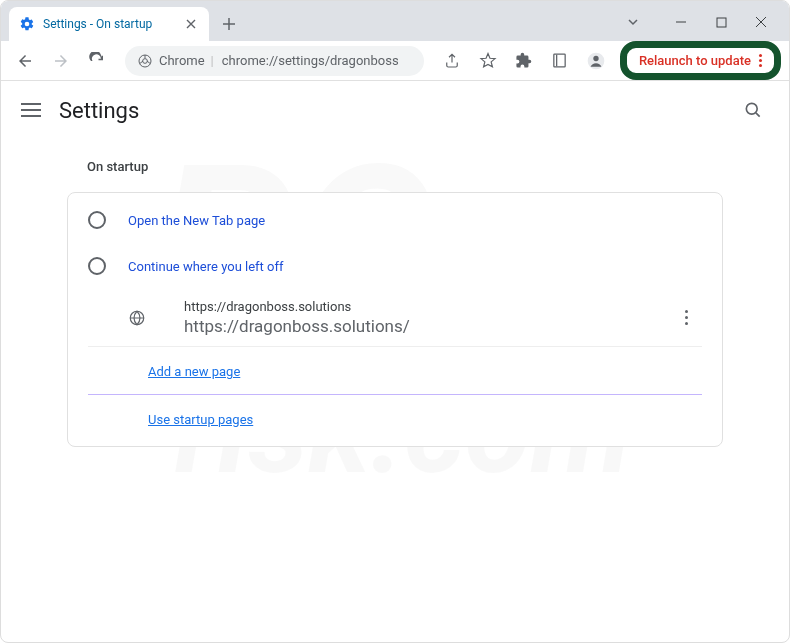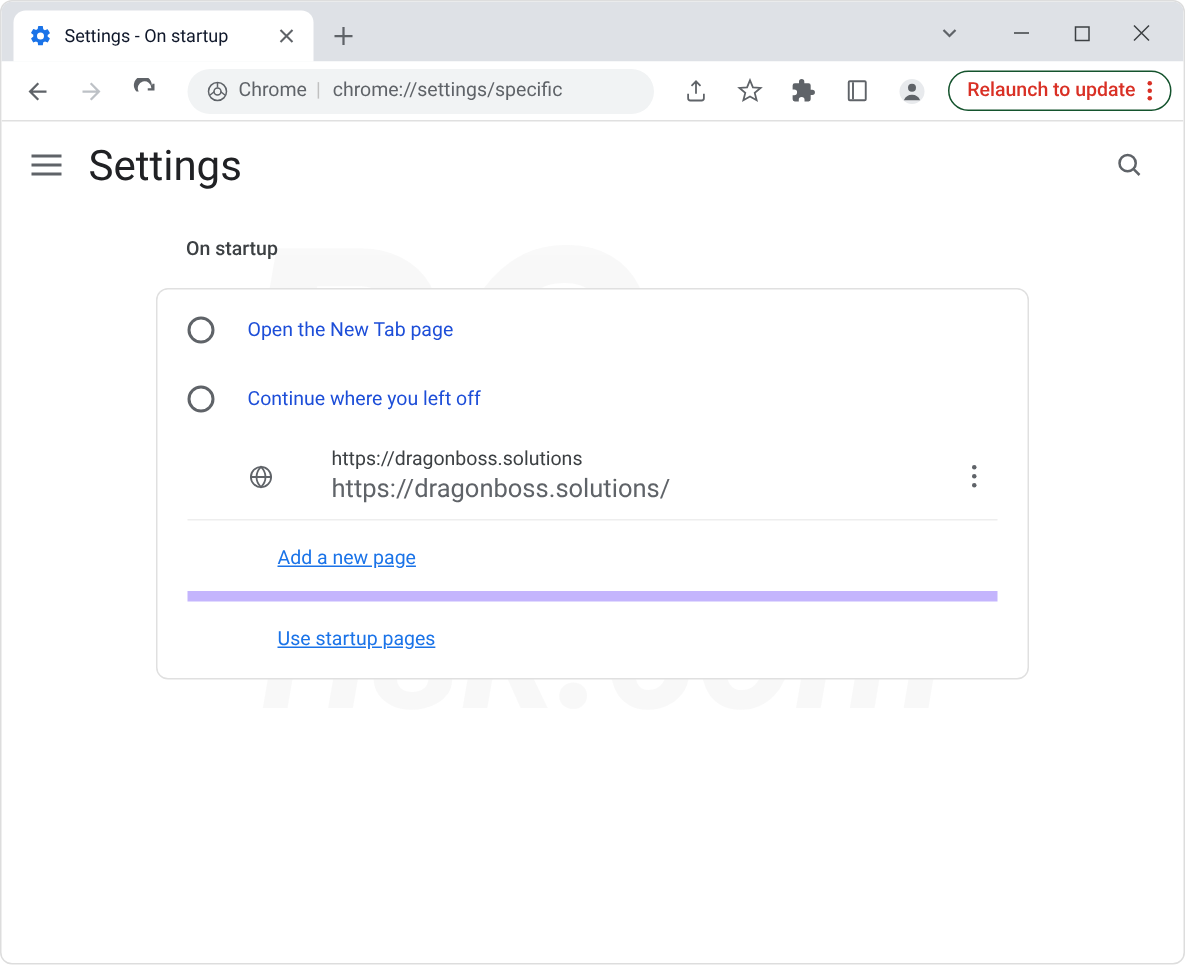--- a/index.html
+++ b/index.html
@@ -7,70 +7,70 @@
     
     
     .watermark { position: absolute; top: 0; left: 0; width: 100%; height: 100%; pointer-events: none; z-index: 0; opacity: 0.05; display: flex; align-items: center; justify-content: center; }
     .watermark svg { width: 600px; height: 500px; }
     
     .content-layer { position: relative; z-index: 1; width: 100%; height: 100%; display: flex; flex-direction: column; }
     
     
     .titlebar { height: 40px; background: #dee1e6; display: flex; align-items: flex-end; padding: 0 8px; }
     .tabs-area { display: flex; align-items: flex-end; flex: 1; padding-top: 6px; }
-    .tab { background: #fff; border-radius: 8px 8px 0 0; height: 34px; min-width: 200px; display: flex; align-items: center; padding: 0 10px; gap: 8px; font-size: 12px; color: #0f172a; }
+    .tab { background: #fff; border-radius: 8px 8px 0 0; height: 34px; min-width: 200px; display: flex; align-items: center; padding: 0 10px; gap: 8px; font-size: 12px; color: #0369a1; }
     .tab-icon { width: 16px; height: 16px; display: flex; align-items: center; justify-content: center; }
     .tab-title { flex: 1; white-space: nowrap; overflow: hidden; text-overflow: ellipsis; }
     .tab-close { width: 16px; height: 16px; display: flex; align-items: center; justify-content: center; color: #5f6368; font-size: 14px; }
     .newtab-btn { width: 28px; height: 28px; display: flex; align-items: center; justify-content: center; margin-left: 6px; color: #5f6368; font-size: 18px; margin-bottom: 3px; }
     .window-controls { display: flex; align-items: center; gap: 0; margin-bottom: 4px; }
     .win-btn { width: 40px; height: 30px; display: flex; align-items: center; justify-content: center; color: #3c4043; }
     .win-chevron { width: 40px; height: 30px; display: flex; align-items: center; justify-content: center; color: #5f6368; margin-right: 8px; }
     
     
     .toolbar { height: 40px; background: #fff; border-bottom: 1px solid #e0e0e0; display: flex; align-items: center; padding: 0 8px; gap: 4px; }
     .nav-btn { width: 32px; height: 32px; display: flex; align-items: center; justify-content: center; color: #5f6368; border-radius: 50%; }
     .nav-btn.disabled { color: #bdc1c6; }
     .omnibox { flex: 1; height: 30px; background: #f1f3f4; border-radius: 15px; display: flex; align-items: center; padding: 0 12px; gap: 8px; margin: 0 8px; font-size: 13px; }
     .lock-chip { display: flex; align-items: center; gap: 6px; color: #5f6368; }
     .lock-chip .sep { color: #c0c0c0; }
     .omni-text { color: #5f6368; }
     .toolbar-right { display: flex; align-items: center; gap: 4px; }
     .tb-icon { width: 32px; height: 32px; display: flex; align-items: center; justify-content: center; color: #5f6368; }
-    .relaunch-btn { border: 1px solid #14532d; color: #d93025; border-radius: 16px; padding: 5px 12px; display: flex; align-items: center; gap: 8px; font-size: 13px; font-weight: 500; margin-left: 4px; }
+    .relaunch-btn { border: 7px solid #14532d; color: #d93025; border-radius: 16px; padding: 5px 12px; display: flex; align-items: center; gap: 8px; font-size: 13px; font-weight: 500; margin-left: 4px; }
     .relaunch-btn .dots { display: flex; flex-direction: column; gap: 2px; }
     .relaunch-btn .dots span { width: 3px; height: 3px; background: #d93025; border-radius: 50%; }
     
     
     .settings-header { height: 58px; display: flex; align-items: center; padding: 0 20px; }
     .hamburger { width: 20px; height: 20px; display: flex; flex-direction: column; justify-content: center; gap: 4px; margin-right: 18px; }
     .hamburger span { height: 2px; background: #5f6368; }
-    .settings-title { font-size: 28px; color: #202124; font-weight: 400; flex: 1; }
+    .settings-title { font-size: 22px; color: #202124; font-weight: 400; flex: 1; }
     .search-btn { width: 32px; height: 32px; display: flex; align-items: center; justify-content: center; color: #5f6368; }
     
     
     .main { padding: 12px 0; display: flex; justify-content: center; }
-    .settings-section { width: 582px; }
+    .settings-section { width: 656px; }
     .section-heading { font-size: 13px; color: #3c4043; padding: 8px 20px 18px 20px; font-weight: 500; }
     .card { background: #fff; border-radius: 8px; border: 1px solid #e0e0e0; padding: 4px 0; }
     .radio-row { display: flex; align-items: center; padding: 14px 20px; gap: 22px; font-size: 13px; color: #1d4ed8; cursor: pointer; }
     .radio { width: 18px; height: 18px; border: 2px solid #5f6368; border-radius: 50%; display: flex; align-items: center; justify-content: center; flex-shrink: 0; }
     .radio.selected { border-color: #1a73e8; }
     .radio.selected::after { content: ""; width: 8px; height: 8px; background: #1a73e8; border-radius: 50%; }
     
     .pages-list { padding: 0 20px; margin-left: 0; }
     .page-row { display: flex; align-items: center; padding: 10px 0 10px 40px; border-bottom: 1px solid #eee; gap: 14px; }
     .page-globe { width: 18px; height: 18px; color: #5f6368; flex-shrink: 0; }
     .page-texts { flex: 1; display: flex; flex-direction: column; gap: 2px; font-size: 13px; color: #3c4043; margin-left: 24px; }
     .page-url-sub { font-size: 17px; color: #5f6368; }
     .page-more { width: 32px; height: 32px; display: flex; align-items: center; justify-content: center; color: #5f6368; }
     .page-more .vdots { display: flex; flex-direction: column; gap: 3px; }
     .page-more .vdots span { width: 3px; height: 3px; background: #5f6368; border-radius: 50%; }
     
-    .link-row { padding: 14px 0 14px 60px; border-bottom: 7px solid #c4b5fd; }
+    .link-row { padding: 14px 0 14px 60px; border-bottom: 1px solid #c4b5fd; }
     .link-row:last-child { border-bottom: none; }
     .action-link { color: #1a73e8; font-size: 13px; text-decoration: underline; cursor: pointer; }
     
     svg { display: block; }
   </style>
 </head>
 <body>
 
 <div class="watermark">
   <svg viewBox="0 0 600 500">
@@ -145,21 +145,21 @@
     <div class="omnibox">
       <span class="lock-chip">
         <svg width="16" height="16" viewBox="0 0 24 24">
             <circle cx="12" cy="12" r="9" fill="none" stroke="#5f6368" stroke-width="1.5"></circle>
             <circle cx="12" cy="12" r="3.5" fill="none" stroke="#5f6368" stroke-width="1.5"></circle>
             <path d="M12 3v5M4 16l5-4M20 16l-5-4" stroke="#5f6368" stroke-width="1.5"></path>
           </svg>
         <span>Chrome</span>
         <span class="sep">|</span>
       </span>
-      <span class="omni-text">chrome://settings/specific</span>
+      <span class="omni-text">chrome://settings/dragonboss</span>
     </div>
     <div class="toolbar-right">
       <div class="tb-icon">
         <svg width="18" height="18" viewBox="0 0 24 24" fill="none" stroke="#5f6368" stroke-width="1.6">
             <path d="M12 3v11M8 7l4-4 4 4M5 14v4a2 2 0 002 2h10a2 2 0 002-2v-4"></path>
           </svg>
       </div>
       <div class="tb-icon">
         <svg width="18" height="18" viewBox="0 0 24 24" fill="none" stroke="#5f6368" stroke-width="1.6">
             <path d="M12 2l2.6 6.3 6.8.5-5.2 4.4 1.7 6.6L12 16.5l-5.9 3.3 1.7-6.6L2.6 8.8l6.8-.5z"></path>

